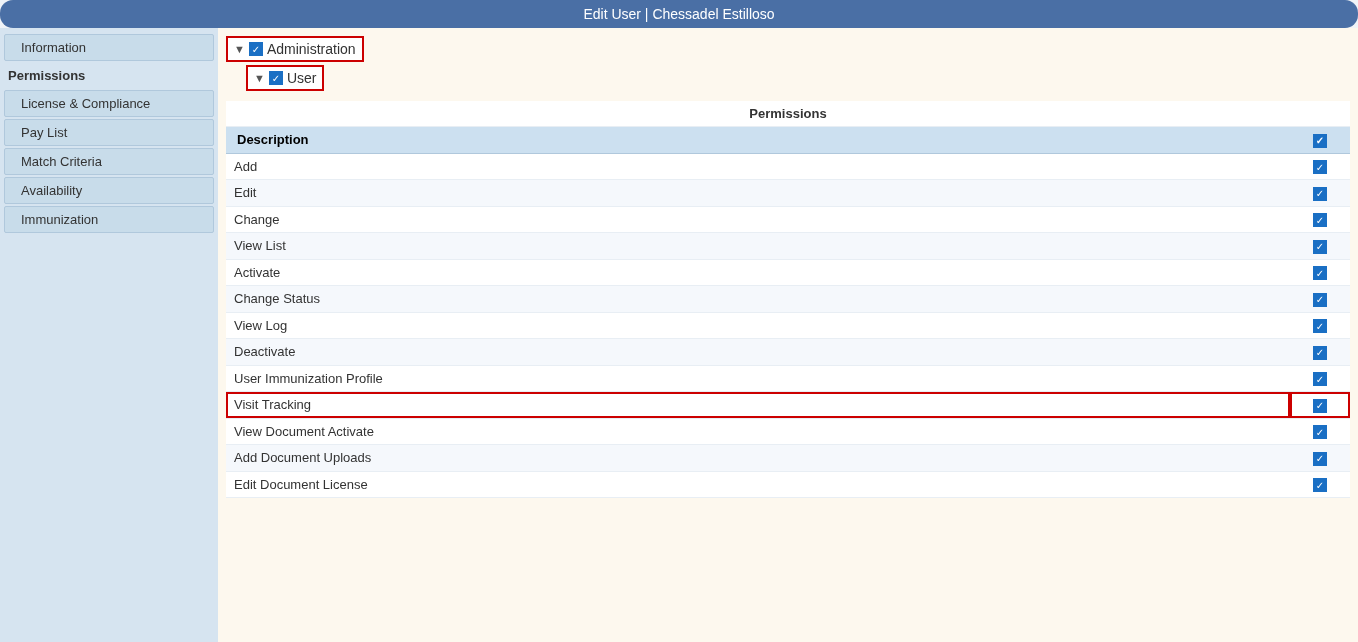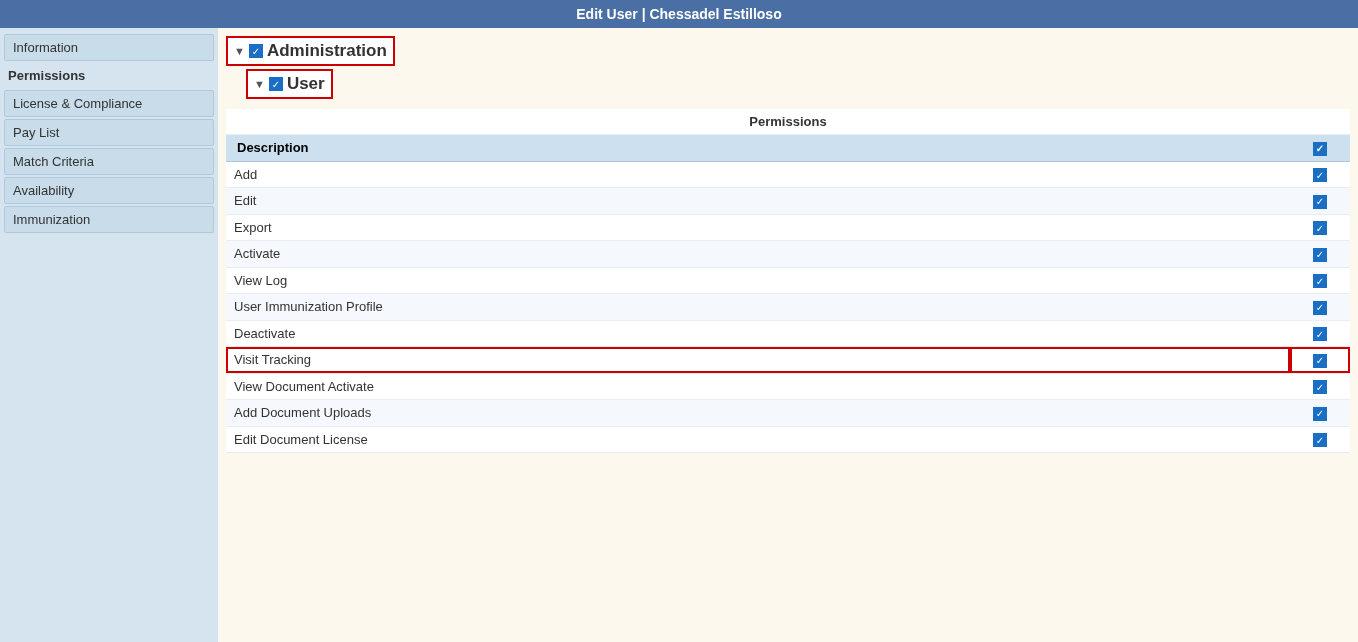--- a/index.html
+++ b/index.html
@@ -5,42 +5,43 @@
     * { margin: 0; padding: 0; box-sizing: border-box; }
     body { font-family: Arial, sans-serif; font-size: 13px; background: #f0f4f8; display: flex; flex-direction: column; height: 642px; overflow: hidden; }
 
     
     .header {
       background: #4a6fa5;
       color: white;
       text-align: center;
       padding: 6px 0;
       font-size: 14px;
-      font-weight: bold;
+      font-weight: normal;
       flex-shrink: 0;
+      border-radius: 13px;
     }
 
     
     .main-layout {
       display: flex;
       flex: 1;
       overflow: hidden;
     }
 
     
     .sidebar {
       width: 218px;
       background: #d6e4f0;
       flex-shrink: 0;
       padding: 4px 0;
       overflow-y: auto;
     }
 
     .sidebar-item {
-      padding: 5px 8px;
+      padding: 5px 16px;
       cursor: pointer;
       background: #c8dcea;
       margin: 2px 4px;
       border: 1px solid #b0c8dc;
       border-radius: 2px;
       color: #333;
     }
 
     .sidebar-section-header {
       padding: 5px 8px;
@@ -149,22 +150,21 @@
       gap: 4px;
       padding: 3px 6px;
       margin-left: 20px;
       margin-top: 3px;
       border: 2px solid #cc0000;
       background: #ffffff;
     }
 
     .tree-label {
       color: #333;
-      font-size: 17px;
-      font-weight: bold;
+      font-size: 14px;
     }
   </style>
 </head>
 <body>
 
 <div class="header">
   <span>Edit User | Chessadel Estilloso</span>
 </div>
 
 <div class="main-layout">
@@ -211,37 +211,45 @@
 
       <tr>
             <td>Add</td>
             <td class="check-cell"><span class="checkbox-blue">✓</span></td>
           </tr>
           <tr>
             <td>Edit</td>
             <td class="check-cell"><span class="checkbox-blue">✓</span></td>
           </tr>
           <tr>
-            <td>Export</td>
+            <td>Change</td>
+            <td class="check-cell"><span class="checkbox-blue">✓</span></td>
+          </tr>
+          <tr>
+            <td>View List</td>
             <td class="check-cell"><span class="checkbox-blue">✓</span></td>
           </tr>
           <tr>
             <td>Activate</td>
             <td class="check-cell"><span class="checkbox-blue">✓</span></td>
           </tr>
           <tr>
+            <td>Change Status</td>
+            <td class="check-cell"><span class="checkbox-blue">✓</span></td>
+          </tr>
+          <tr>
             <td>View Log</td>
             <td class="check-cell"><span class="checkbox-blue">✓</span></td>
           </tr>
           <tr>
+            <td>Deactivate</td>
+            <td class="check-cell"><span class="checkbox-blue">✓</span></td>
+          </tr>
+          <tr>
             <td>User Immunization Profile</td>
-            <td class="check-cell"><span class="checkbox-blue">✓</span></td>
-          </tr>
-          <tr>
-            <td>Deactivate</td>
             <td class="check-cell"><span class="checkbox-blue">✓</span></td>
           </tr>
           <tr class="row-highlighted">
             <td>Visit Tracking</td>
             <td class="check-cell"><span class="checkbox-blue">✓</span></td>
           </tr>
           <tr>
             <td>View Document Activate</td>
             <td class="check-cell"><span class="checkbox-blue">✓</span></td>
           </tr>

